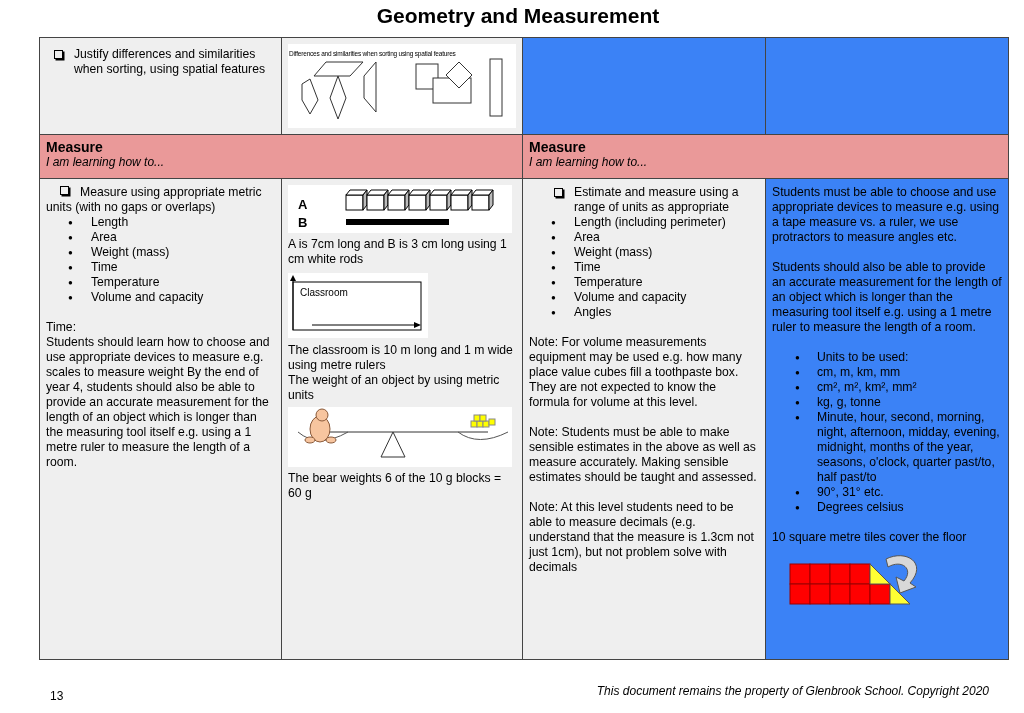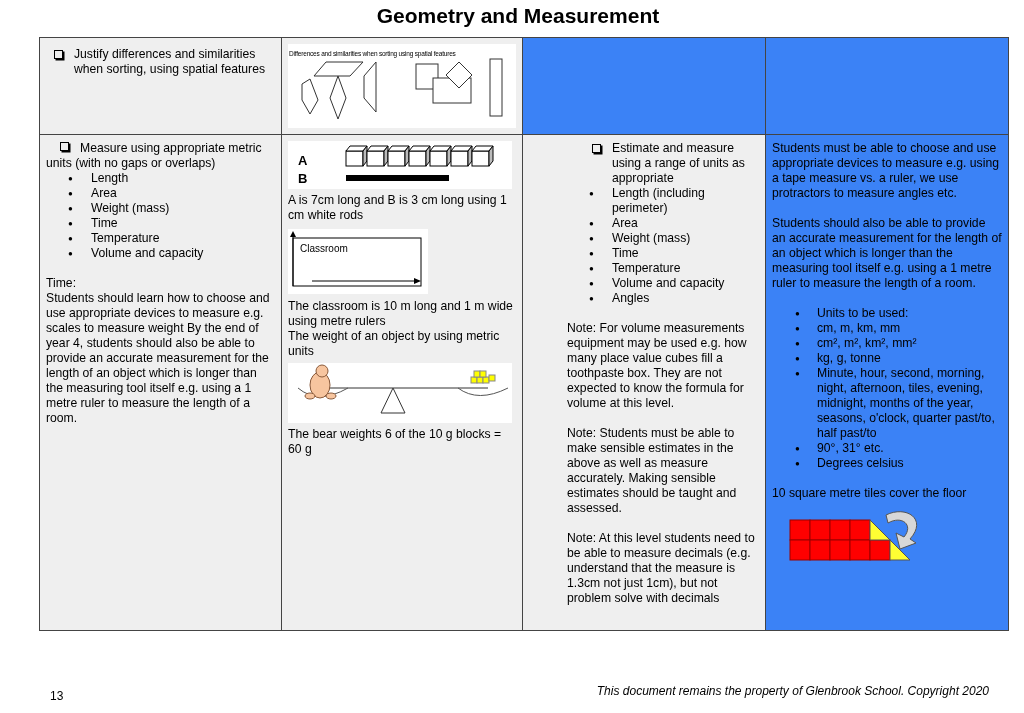--- a/index.html
+++ b/index.html
@@ -62,20 +62,30 @@
             <polygon points="171,6 184,19 171,32 158,19" fill="#fff"></polygon>
             <rect x="202" y="3" width="12" height="57"></rect>
           </g>
         </svg>
       </div>
     </td>
     <td class="white"></td>
     <td class="white"></td>
   </tr>
 
+  <tr>
+    <td class="pink" colspan="2">
+      <div class="h">Measure</div>
+      <div class="s">I am learning how to...</div>
+    </td>
+    <td class="pink" colspan="2">
+      <div class="h">Measure</div>
+      <div class="s">I am learning how to...</div>
+    </td>
+  </tr>
 
   <tr style="height:481px">
     <td class="grey">
       <div class="cell" style="padding-top:6px;">
         <div style="text-indent:7px;">
           <span class="chk" style="margin-left:7px; margin-right:11px;"></span><span style="display:inline;">Measure using appropriate metric units (with no gaps or overlaps)</span>
         </div>
         <ul class="b" id="col1-list">
               <li>Length</li>
               <li>Area</li>
@@ -167,21 +177,21 @@
               <rect x="186" y="8" width="6" height="6"></rect>
                   <rect x="192" y="8" width="6" height="6"></rect>
                   <rect x="201" y="12" width="6" height="6"></rect>
             </g>
           </svg>
         </div>
         <div style="margin-top:4px;">The bear weights 6 of the 10 g blocks = 60 g</div>
       </div>
     </td>
     <td class="grey">
-      <div class="cell" style="padding-top:6px;margin-left:38px;">
+      <div class="cell" style="padding-top:6px;">
         <div class="chkline" style="padding-left:25px;">
           <span class="chk" style="margin-top:3px; margin-right:11px;"></span>
           <span class="t">Estimate and measure using a range of units as appropriate</span>
         </div>
         <ul class="b" id="col3-list">
               <li>Length (including perimeter)</li>
               <li>Area</li>
               <li>Weight (mass)</li>
               <li>Time</li>
               <li>Temperature</li>
@@ -200,21 +210,21 @@
       <div class="cell" style="padding-top:6px;">
         <div>Students must be able to choose and use appropriate devices to measure e.g. using a tape measure vs. a ruler, we use protractors to measure angles etc.</div>
         <div class="gap"></div>
         <div>Students should also be able to provide an accurate measurement for the length of an object which is longer than the measuring tool itself e.g. using a 1 metre ruler to measure the length of a room.</div>
         <div class="gap"></div>
         <ul class="b b2" id="col4-list">
               <li>Units to be used:</li>
               <li>cm, m, km, mm</li>
               <li>cm², m², km², mm²</li>
               <li>kg, g, tonne</li>
-              <li>Minute, hour, second, morning, night, afternoon, tiles, evening, midnight, months of the year, seasons, o'clock, quarter past/to, half past/to</li>
+              <li>Minute, hour, second, morning, night, afternoon, midday, evening, midnight, months of the year, seasons, o'clock, quarter past/to, half past/to</li>
               <li>90°, 31° etc.</li>
               <li>Degrees celsius</li>
             </ul>
         <div class="gap"></div>
         <div>10 square metre tiles cover the floor</div>
         <svg width="150" height="70" style="margin-top:8px; margin-left:6px;">
           <g id="tiles">
                 <rect x="12" y="11" width="20" height="20" fill="#ff0000" stroke="#900"></rect>
                 <rect x="32" y="11" width="20" height="20" fill="#ff0000" stroke="#900"></rect>
                 <rect x="52" y="11" width="20" height="20" fill="#ff0000" stroke="#900"></rect>

